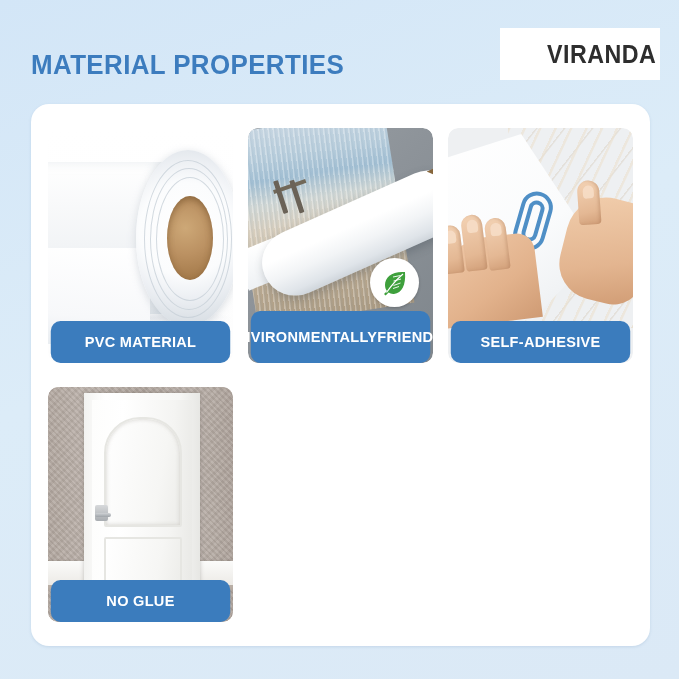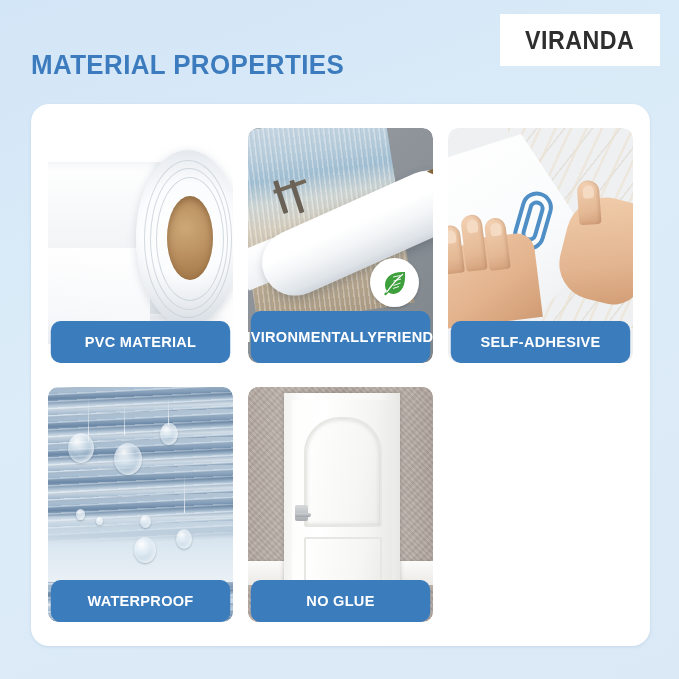--- a/index.html
+++ b/index.html
@@ -17,27 +17,27 @@
     position: relative;
     width: 679px;
     height: 679px;
     background: linear-gradient(160deg, #d3e6f7 0%, #dcecf8 45%, #dbe9f6 100%);
   }
 
   
   .brand-badge {
     position: absolute;
     left: 500px;
-    top: 14px;
+    top: 28px;
     width: 160px;
     height: 52px;
     background: #ffffff;
     display: flex;
     align-items: center;
-    justify-content: center;
+    justify-content: flex-end;
   }
   .brand-badge .brand-text {
     font-size: 25px;
     font-weight: bold;
     letter-spacing: 0.5px;
     color: #2e2e2e;
     font-family: "Liberation Sans", sans-serif;
     transform: scaleX(0.93);
   }
 
@@ -674,42 +674,20 @@
           </div>
           <div class="adh-hand-right">
             <div class="finger" style="left:4px; top:-12px; width:22px; height:44px; transform:rotate(-18deg);">
               <div class="nail"></div>
             </div>
           </div>
         </div>
         <div class="card-label">SELF-ADHESIVE</div>
       </div>
 
-      <div class="feature-card">
-        <div class="card-media media-water">
-          <div class="water-wood"></div>
-          <div class="water-wood-grain"></div>
-          <div class="water-bottom"></div>
-
-          <div class="trail" style="left:40px; top:8px;  height:46px;"></div>
-          <div class="trail" style="left:76px; top:14px; height:34px;"></div>
-          <div class="trail" style="left:120px;top:10px; height:28px;"></div>
-          <div class="trail" style="left:136px;top:86px; height:40px;"></div>
-
-          <div class="drop" style="left:20px; top:46px; width:26px; height:30px;"></div>
-          <div class="drop" style="left:66px; top:56px; width:28px; height:32px;"></div>
-          <div class="drop" style="left:112px;top:36px; width:18px; height:22px;"></div>
-          <div class="drop" style="left:28px; top:122px;width:9px;  height:11px;"></div>
-          <div class="drop" style="left:48px; top:130px;width:7px;  height:8px;"></div>
-          <div class="drop" style="left:86px; top:150px;width:22px; height:26px;"></div>
-          <div class="drop" style="left:128px;top:142px;width:16px; height:20px;"></div>
-          <div class="drop" style="left:92px; top:128px;width:11px; height:13px;"></div>
-        </div>
-        <div class="card-label">WATERPROOF</div>
-      </div>
 
 
       <div class="feature-card">
         <div class="card-media media-door">
           <div class="door-wall"></div>
           <div class="door-wall-tex"></div>
           <div class="door-floor"></div>
           <div class="door-baseboard"></div>
           <div class="door-frame"></div>
           <div class="door-leaf"></div>

